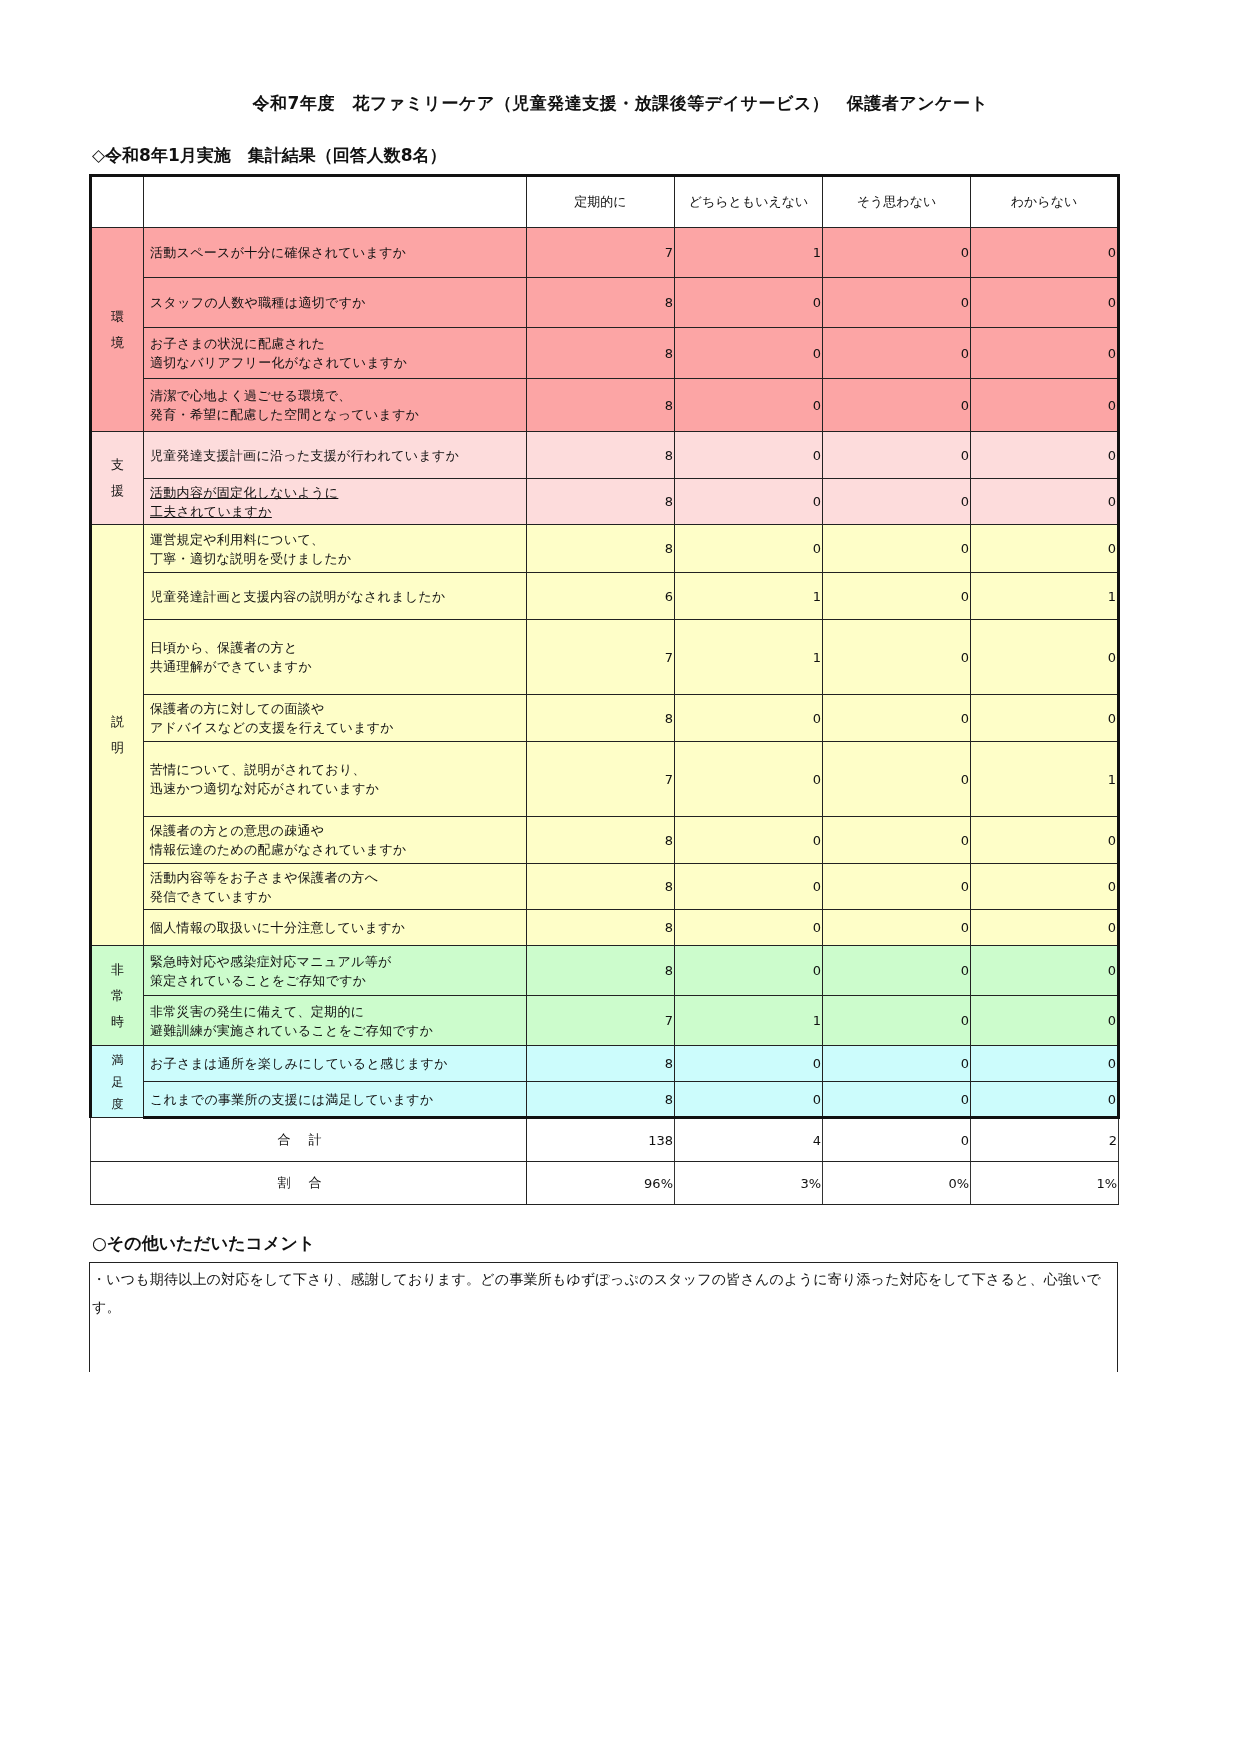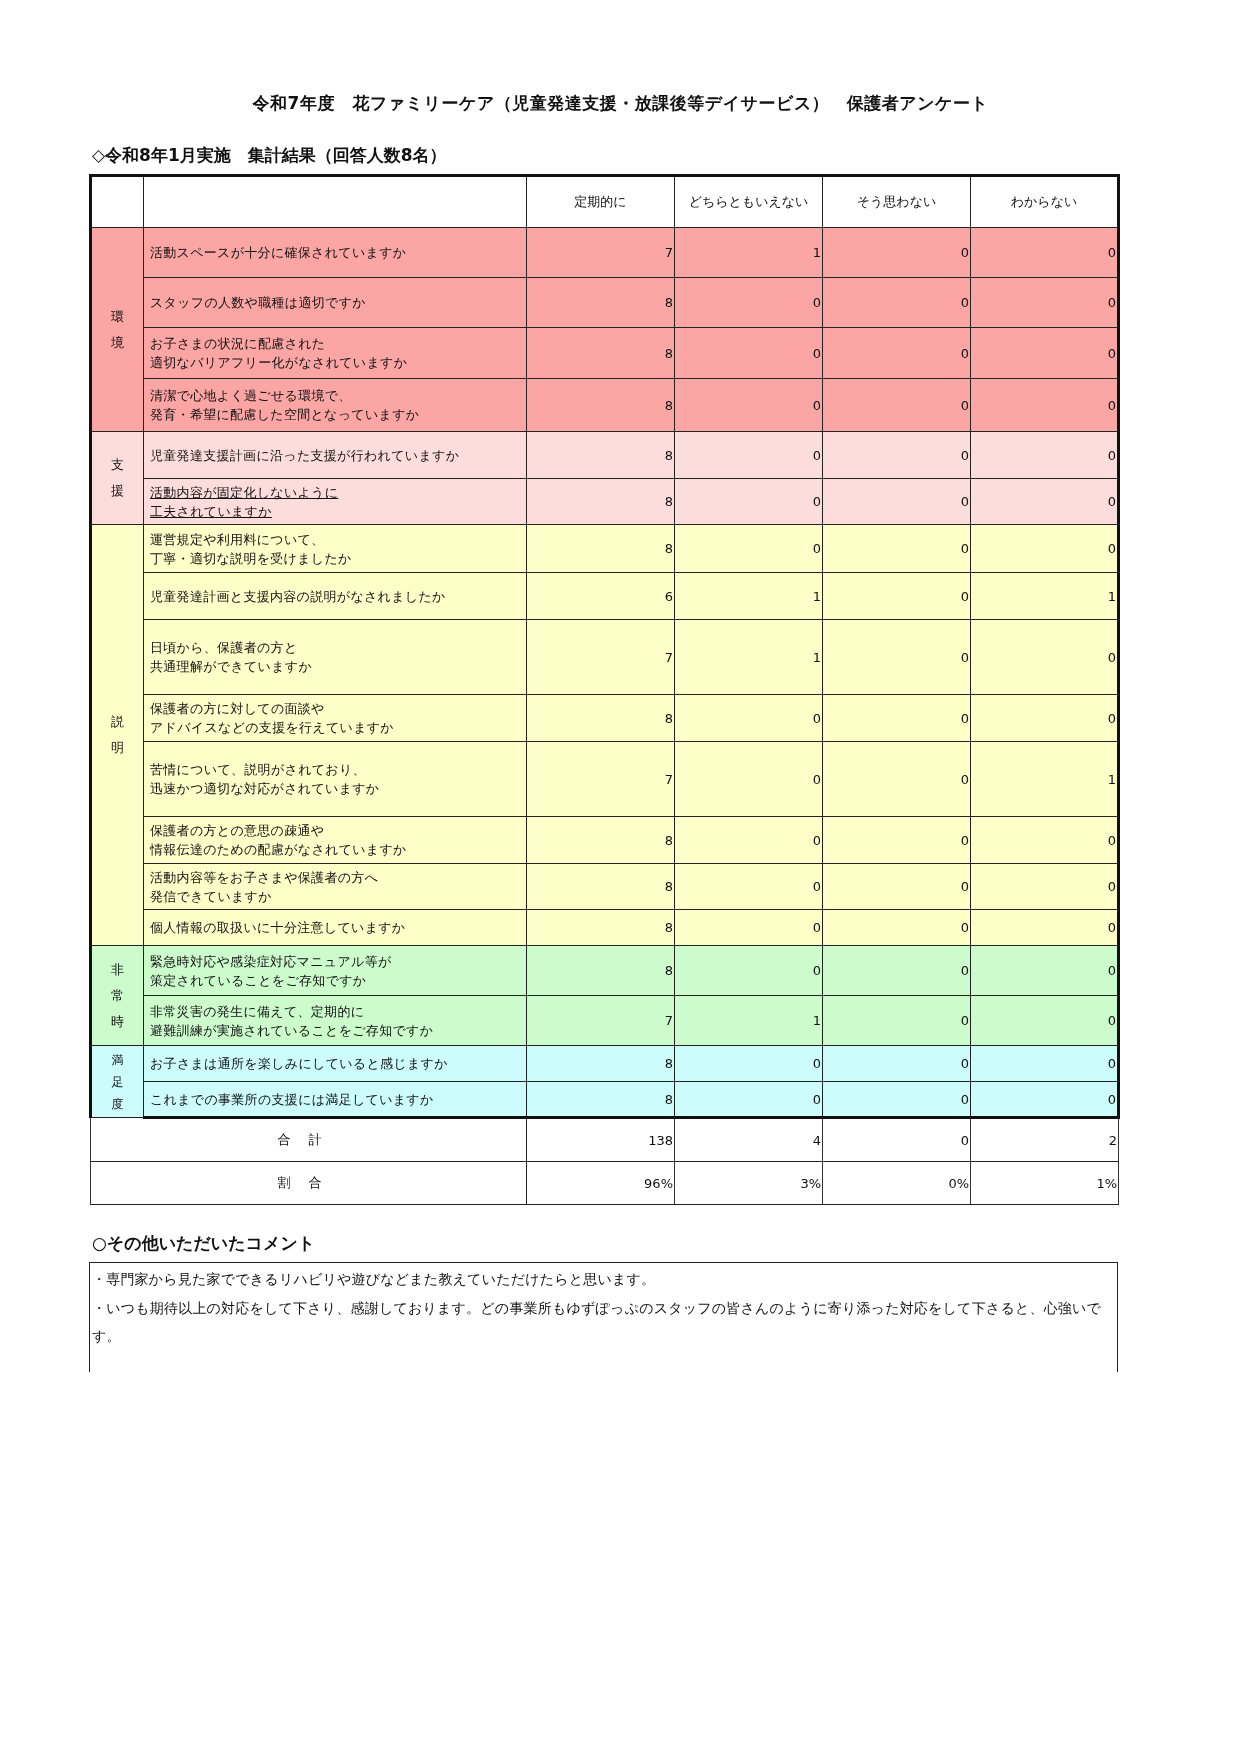--- a/index.html
+++ b/index.html
@@ -216,15 +216,14 @@
         <td class="v">96%</td>
         <td class="v">3%</td>
         <td class="v">0%</td>
         <td class="v">1%</td>
       </tr>
     </tbody>
 </table>
 
 <div class="comments-title">○その他いただいたコメント</div>
 <div class="comments">
-  <div class="comment">・専門家から見た家でできるリハビリや遊びなどまた教えていただけたらと思います。</div>
   <div class="comment wrap">・いつも期待以上の対応をして下さり、感謝しております。どの事業所もゆずぽっぷのスタッフの皆さんのように寄り添った対応をして下さると、心強いです。</div>
 </div>
 
 </body></html>

